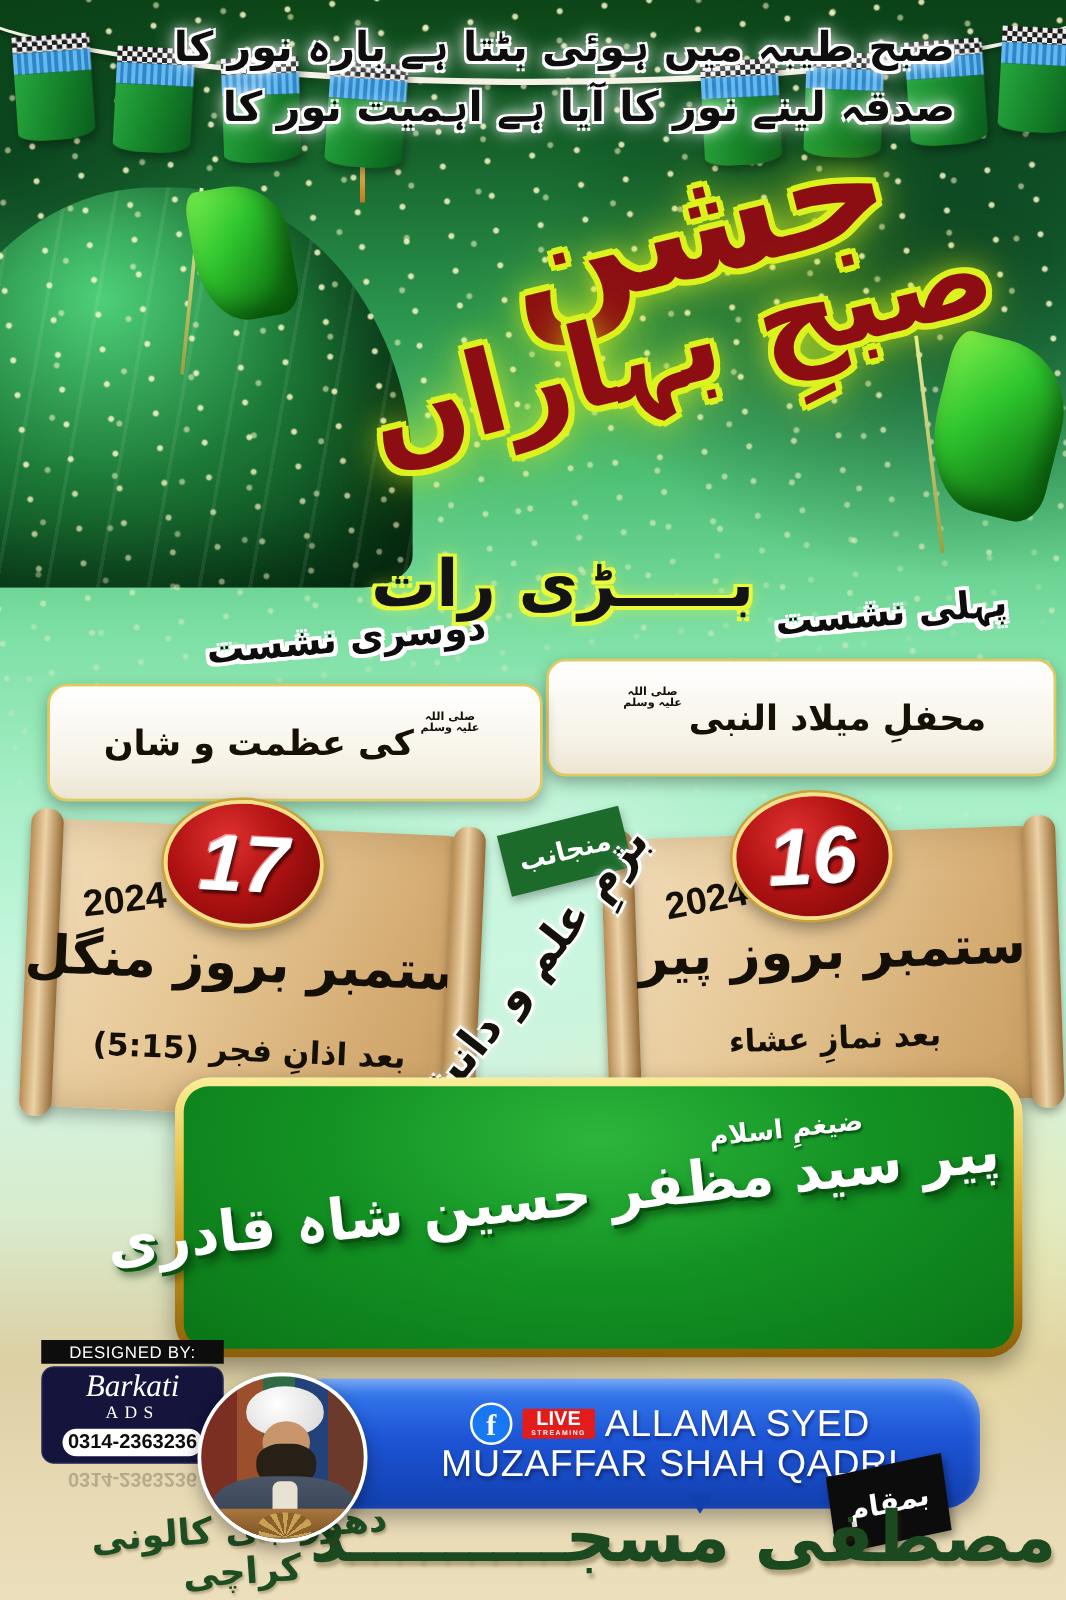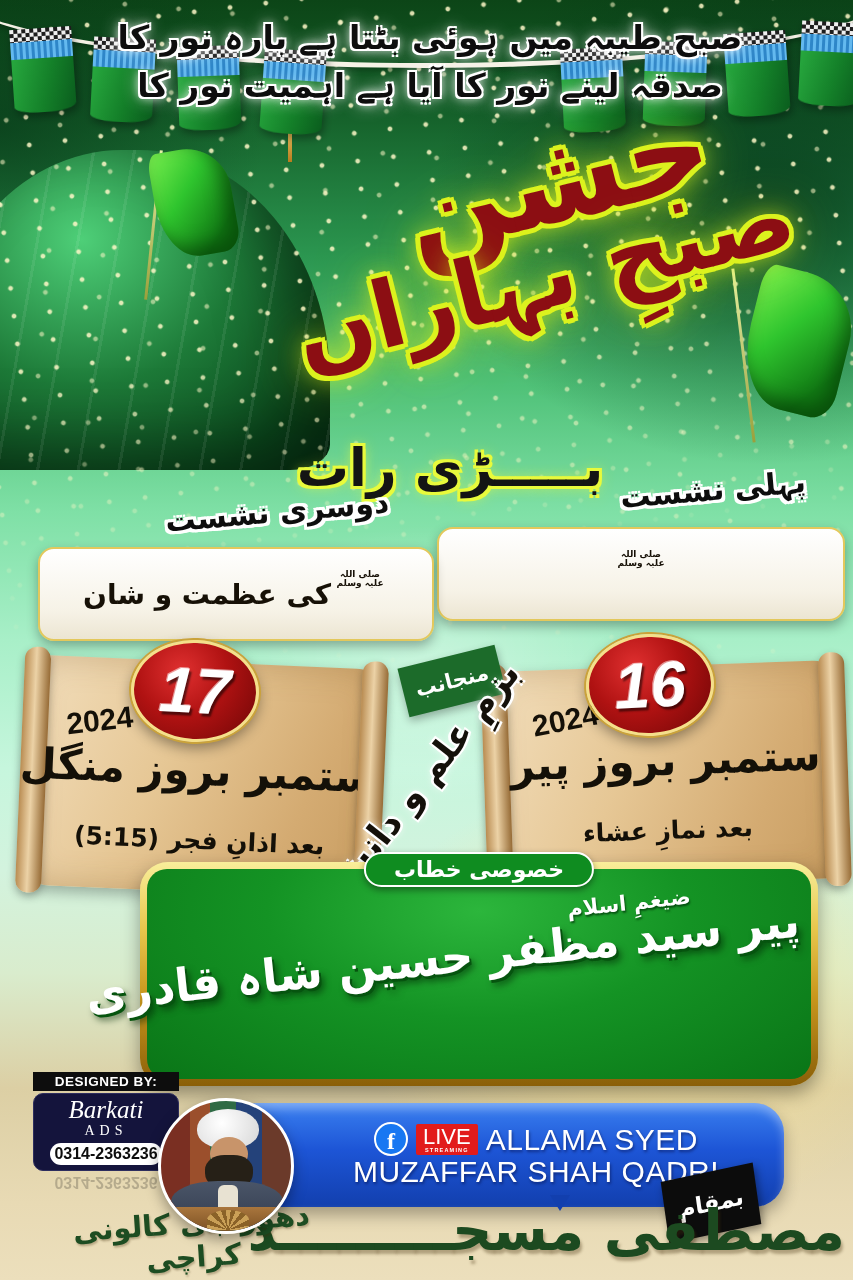--- a/index.html
+++ b/index.html
@@ -45,21 +45,21 @@
   .flag-green{height:54px;background:linear-gradient(105deg,#27a83e 0%,#148029 55%,#0a5c1d 100%);
     border-radius:0 0 42% 38%/0 0 16% 12%}
 
   
   .wave-flag{position:absolute}
   .wf-pole{position:absolute;width:3px;background:linear-gradient(#e7f0a8,#9aa03c)}
   .wf-cloth{position:absolute;background:linear-gradient(130deg,#7bf04f 0%,#2fc52e 40%,#117a14 80%);
     border-radius:12% 58% 22% 48%/18% 42% 20% 55%;box-shadow:inset -8px -10px 18px rgba(0,40,0,.5)}
 
   
-  .couplet{position:absolute;left:80px;width:700px;text-align:center;color:#0e0e0e;font-weight:bold;
+  .couplet{position:absolute;left:64px;width:700px;text-align:right;color:#0e0e0e;font-weight:bold;
     font-size:33px;direction:rtl;
     text-shadow:-2px -2px 0 #fff,2px -2px 0 #fff,-2px 2px 0 #fff,2px 2px 0 #fff,0 0 10px #fff,0 0 18px rgba(255,255,255,.9)}
 
   
   .main-title{position:absolute;left:232px;top:128px;width:600px;text-align:center;
     transform:rotate(-14deg);direction:rtl;line-height:1}
   .title-glow{color:#8c0e13;font-weight:bold;
     text-shadow:-4px -4px 0 #dcf21e,4px -4px 0 #dcf21e,-4px 4px 0 #dcf21e,4px 4px 0 #dcf21e,
       -5px 0 0 #dcf21e,5px 0 0 #dcf21e,0 -5px 0 #dcf21e,0 5px 0 #dcf21e,
       0 0 26px rgba(220,242,30,.95),0 0 55px rgba(220,242,30,.6)}
@@ -113,39 +113,39 @@
     border:2px solid #fff;border-radius:20px;padding:3px 28px;color:#fff;font-size:22px;font-weight:bold;
     direction:rtl;white-space:nowrap;box-shadow:0 3px 7px rgba(0,0,0,.4)}
   .small-title{position:absolute;right:120px;top:22px;color:#fff;font-size:21px;font-weight:bold;direction:rtl;
     transform:rotate(-6deg);text-shadow:1px 2px 2px rgba(0,60,10,.8)}
   .speaker-name{position:absolute;left:0;top:58px;width:100%;text-align:center;direction:rtl;white-space:nowrap;
     transform:rotate(-6deg) scaleX(.97);font-size:46px;font-weight:bold;color:#fff;
     text-shadow:2px 3px 0 #06540f,4px 6px 8px rgba(0,40,5,.6)}
 
   
   .designer{position:absolute;left:33px;top:1072px;width:146px;text-align:center}
-  .designer-strip{background:#0d0d0d;color:#fff;font-size:13.5px;font-weight:bold;padding:2px 0;letter-spacing:.5px}
+  .designer-strip{background:#0d0d0d;color:#fff;font-size:13.5px;font-weight:normal;padding:2px 0;letter-spacing:.5px}
   .designer-box{background:#14143c;border-radius:10px;margin-top:2px;padding:3px 16px 5px;border:1px solid #2e2e5e}
   .designer-name{color:#fff;font-family:"Liberation Serif",serif;font-style:italic;font-size:25px;line-height:1}
   .designer-sub{color:#fff;font-family:"Liberation Serif",serif;font-size:14px;letter-spacing:5px;margin-top:1px}
   .designer-phone{background:#fff;border-radius:12px;margin-top:4px;font-size:16px;font-weight:bold;color:#0d0d0d;padding:2px 0}
   .phone-reflect{transform:scaleY(-1);opacity:.22;margin-top:2px;font-size:16px;font-weight:bold;color:#0d0d0d}
 
   
   .live-banner{position:absolute;left:228px;top:1103px;width:556px;height:104px;border-radius:30px;
     background:linear-gradient(180deg,#3a80f0 0%,#1d55d6 45%,#123fae 100%);
     box-shadow:inset 0 6px 10px rgba(255,255,255,.35),0 8px 16px rgba(0,0,0,.3);
     display:flex;flex-direction:column;align-items:center;justify-content:center;padding-left:60px}
   .live-banner:after{content:"";position:absolute;left:58%;bottom:-14px;border:10px solid transparent;border-top:16px solid #123fae}
   .live-row{display:flex;align-items:center;gap:8px}
   .fb-circle{width:34px;height:34px;border-radius:50%;background:#1877f2;border:2px solid #fff;
     display:flex;align-items:center;justify-content:center;color:#fff;font-family:"Liberation Serif",serif;
     font-size:24px;font-weight:bold;line-height:1;padding-top:4px}
   .live-chip{background:#e21b1b;color:#fff;padding:1px 7px;display:flex;flex-direction:column;align-items:center;border-radius:2px}
-  .live-word{font-size:22px;font-weight:normal;line-height:1.05}
+  .live-word{font-size:16px;font-weight:bold;line-height:1.05}
   .streaming-word{font-size:5.5px;font-weight:bold;letter-spacing:1.2px;line-height:1}
   .live-text{color:#fff;font-weight:normal;font-size:30px;letter-spacing:.5px;line-height:1.05;text-shadow:1px 2px 3px rgba(0,0,40,.45)}
 
   
   .photo{position:absolute;left:158px;top:1098px;width:136px;height:136px;border-radius:50%;border:3px solid #fff;
     overflow:hidden;box-shadow:0 6px 14px rgba(0,0,0,.35);z-index:6;
     background:linear-gradient(90deg,#7a2f22 0 22%,#9b4f2c 22% 38%,#2f6b45 38% 58%,#24427a 58% 78%,#6b3a2a 78% 100%)}
   .ph{position:absolute}
   .ph-turban{left:36px;top:8px;width:62px;height:40px;border-radius:50% 50% 46% 46%;background:radial-gradient(circle at 40% 35%,#fff,#d6d6d6)}
   .ph-face{left:49px;top:36px;width:38px;height:34px;border-radius:50%;background:#c8946a}
@@ -238,20 +238,21 @@
   <div class="couplet urdu" style="top:66px">صدقہ لینے نور کا آیا ہے اہمیت نور کا</div>
 
   <div class="main-title">
     <div class="title-glow title-w1 urdu">جشن</div>
     <div class="title-glow title-w2 urdu">صبحِ بہاراں</div>
   </div>
   <div class="subtitle urdu">بـــــڑی رات</div>
 
   <div class="session-label urdu" style="left:620px;top:472px;transform:rotate(-5deg)">پہلی نشست</div>
   <div class="session-box urdu" style="left:437px;top:527px;width:408px">
+    <span>محفلِ میلاد النبی</span>
     <span class="hon">صلی اللہ علیہ وسلم</span>
   </div>
 
   <div class="session-label urdu" style="left:165px;top:494px;transform:rotate(-5deg)">دوسری نشست</div>
   <div class="session-box urdu" style="left:38px;top:547px;width:396px">
     <span class="hon">صلی اللہ علیہ وسلم</span>
     <span>کی عظمت و شان</span>
   </div>
 
   <div class="scroll" style="left:492px;top:666px;width:348px;height:218px;transform:rotate(-2deg)">
@@ -270,21 +271,20 @@
   </div>
   <div class="day-badge" style="left:131px;top:640px;transform:rotate(3deg)">
     <span>17</span>
   </div>
 
   <div class="org-tag urdu">منجانب</div>
   <div class="org-name urdu">بزمِ علم و دانش</div>
 
   <div class="gold-frame">
     <div class="green-panel">
-      <div class="special-pill urdu">خصوصی خطاب</div>
       <div class="small-title urdu">ضیغمِ اسلام</div>
       <div class="speaker-name urdu">پیر سید مظفر حسین شاہ قادری</div>
     </div>
   </div>
 
   <div class="designer">
     <div class="designer-strip">DESIGNED BY:</div>
     <div class="designer-box">
       <div class="designer-name">Barkati</div>
       <div class="designer-sub">ADS</div>

